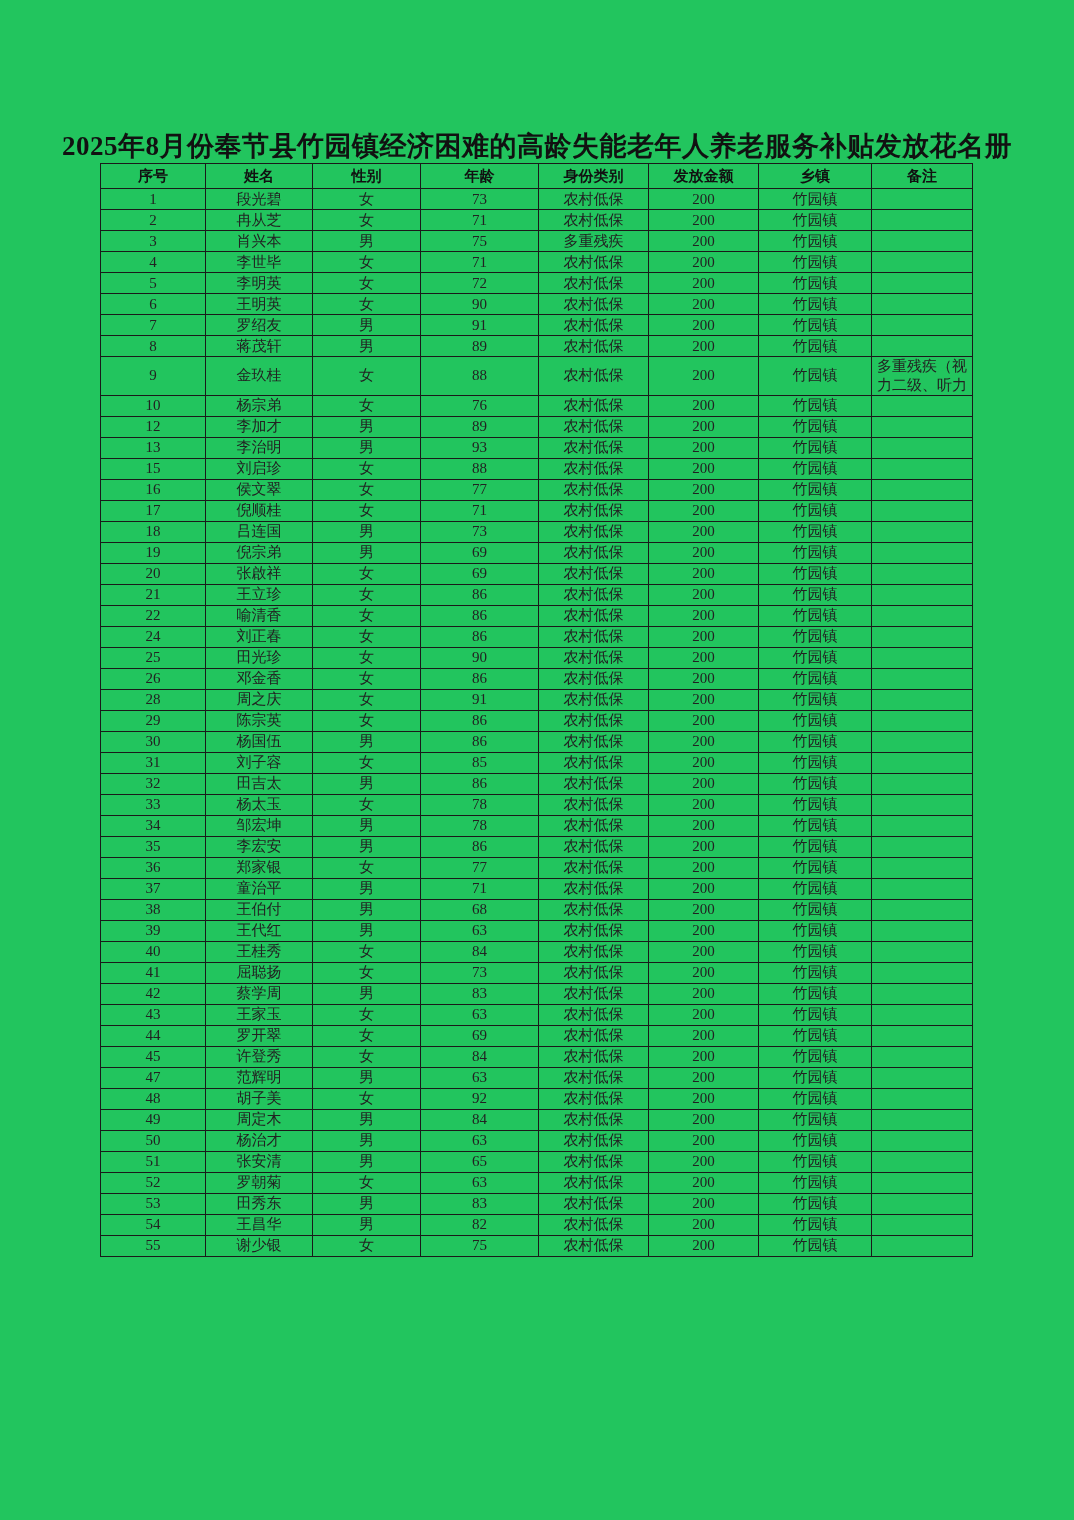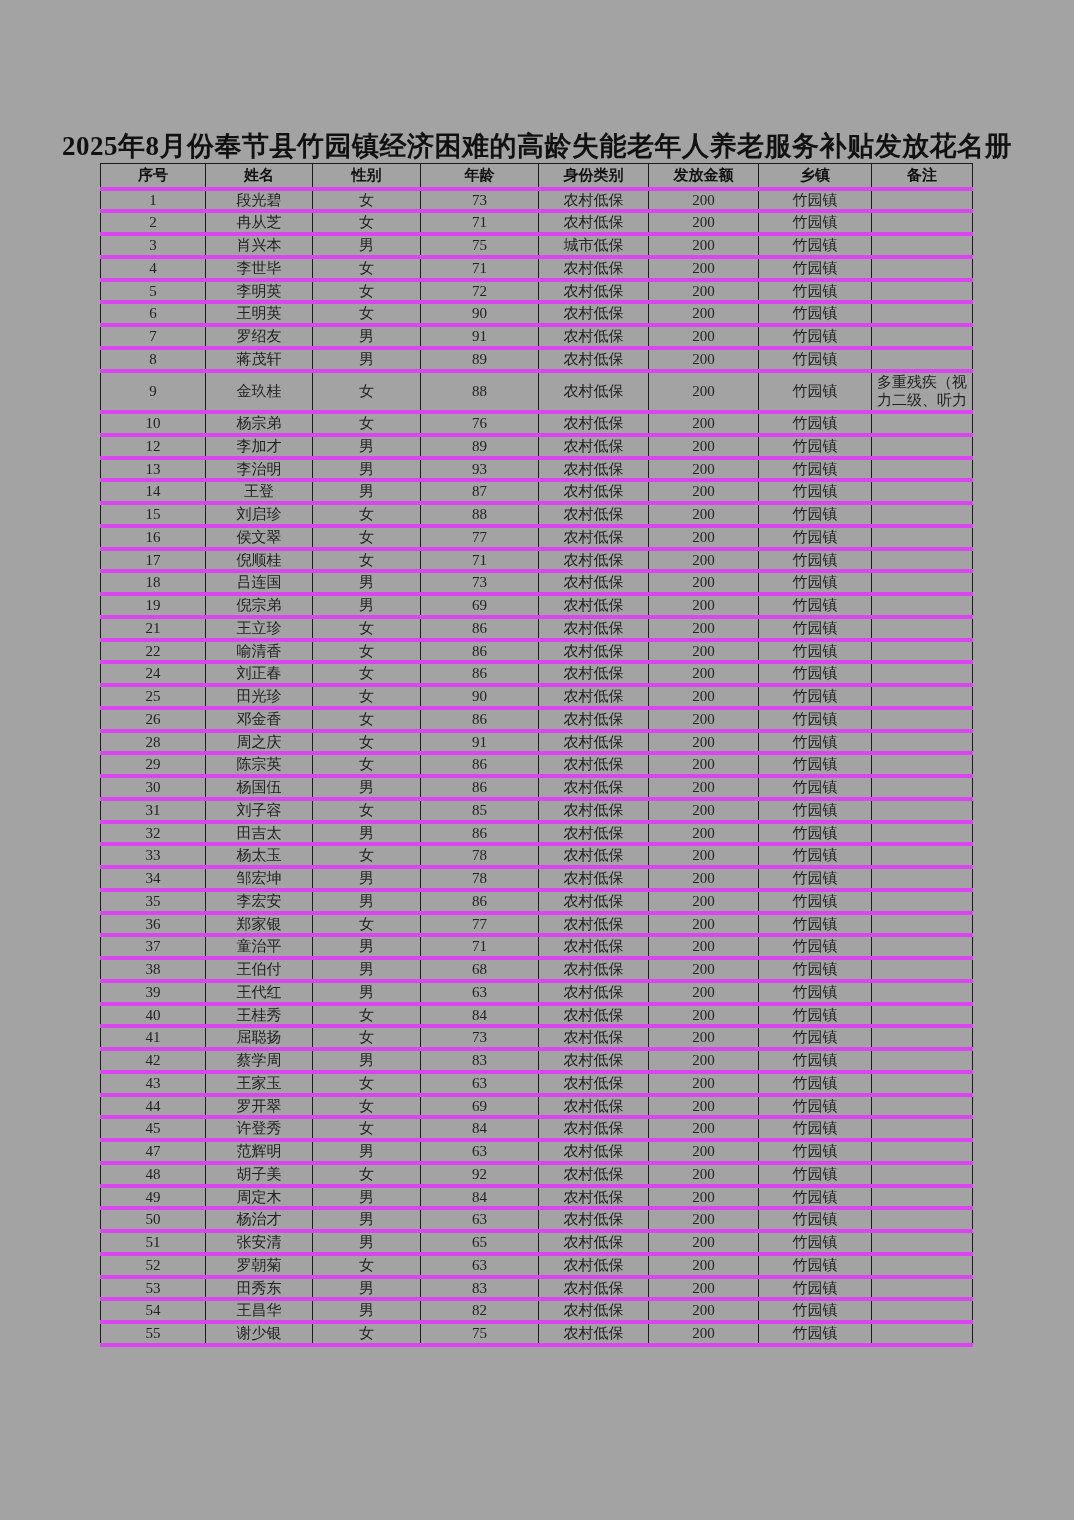--- a/index.html
+++ b/index.html
@@ -6,21 +6,21 @@
   html, body {
     width: 1074px;
     background: #ffffff;
     font-family: "Liberation Serif", "DejaVu Serif", serif;
     color: #1c1c1c;
   }
   .page {
     position: relative;
     width: 1074px;
     height: 1520px;
-    background: #a3a3a3;
+    background: #22c55e;
     overflow: hidden;
   }
   .doc-title {
     position: absolute;
     top: 128px;
     left: 0;
     width: 100%;
     text-align: center;
     font-size: 27px;
     font-weight: bold;
@@ -48,21 +48,21 @@
   }
   table.roster th {
     height: 25px;
     font-weight: bold;
     font-size: 15px;
     color: #111;
   }
   table.roster td {
     height: 21px;
   }
-  table.roster tr { border-bottom: 4px solid #d946ef; }
+  table.roster tr { border-bottom: 1px solid #d946ef; }
   td.remark-cell {
     text-align: left;
     font-size: 14px;
     line-height: 1.3;
     white-space: normal;
   }
 </style>
 </head>
 <body>
 
@@ -111,21 +111,21 @@
           <td>农村低保</td>
           <td>200</td>
           <td>竹园镇</td>
           <td class="remark-cell"></td>
         </tr>
         <tr>
           <td>3</td>
           <td>肖兴本</td>
           <td>男</td>
           <td>75</td>
-          <td>城市低保</td>
+          <td>多重残疾</td>
           <td>200</td>
           <td>竹园镇</td>
           <td class="remark-cell"></td>
         </tr>
         <tr>
           <td>4</td>
           <td>李世毕</td>
           <td>女</td>
           <td>71</td>
           <td>农村低保</td>
@@ -207,30 +207,20 @@
           <td>13</td>
           <td>李治明</td>
           <td>男</td>
           <td>93</td>
           <td>农村低保</td>
           <td>200</td>
           <td>竹园镇</td>
           <td class="remark-cell"></td>
         </tr>
         <tr>
-          <td>14</td>
-          <td>王登</td>
-          <td>男</td>
-          <td>87</td>
-          <td>农村低保</td>
-          <td>200</td>
-          <td>竹园镇</td>
-          <td class="remark-cell"></td>
-        </tr>
-        <tr>
           <td>15</td>
           <td>刘启珍</td>
           <td>女</td>
           <td>88</td>
           <td>农村低保</td>
           <td>200</td>
           <td>竹园镇</td>
           <td class="remark-cell"></td>
         </tr>
         <tr>
@@ -260,20 +250,30 @@
           <td>73</td>
           <td>农村低保</td>
           <td>200</td>
           <td>竹园镇</td>
           <td class="remark-cell"></td>
         </tr>
         <tr>
           <td>19</td>
           <td>倪宗弟</td>
           <td>男</td>
+          <td>69</td>
+          <td>农村低保</td>
+          <td>200</td>
+          <td>竹园镇</td>
+          <td class="remark-cell"></td>
+        </tr>
+        <tr>
+          <td>20</td>
+          <td>张啟祥</td>
+          <td>女</td>
           <td>69</td>
           <td>农村低保</td>
           <td>200</td>
           <td>竹园镇</td>
           <td class="remark-cell"></td>
         </tr>
         <tr>
           <td>21</td>
           <td>王立珍</td>
           <td>女</td>

